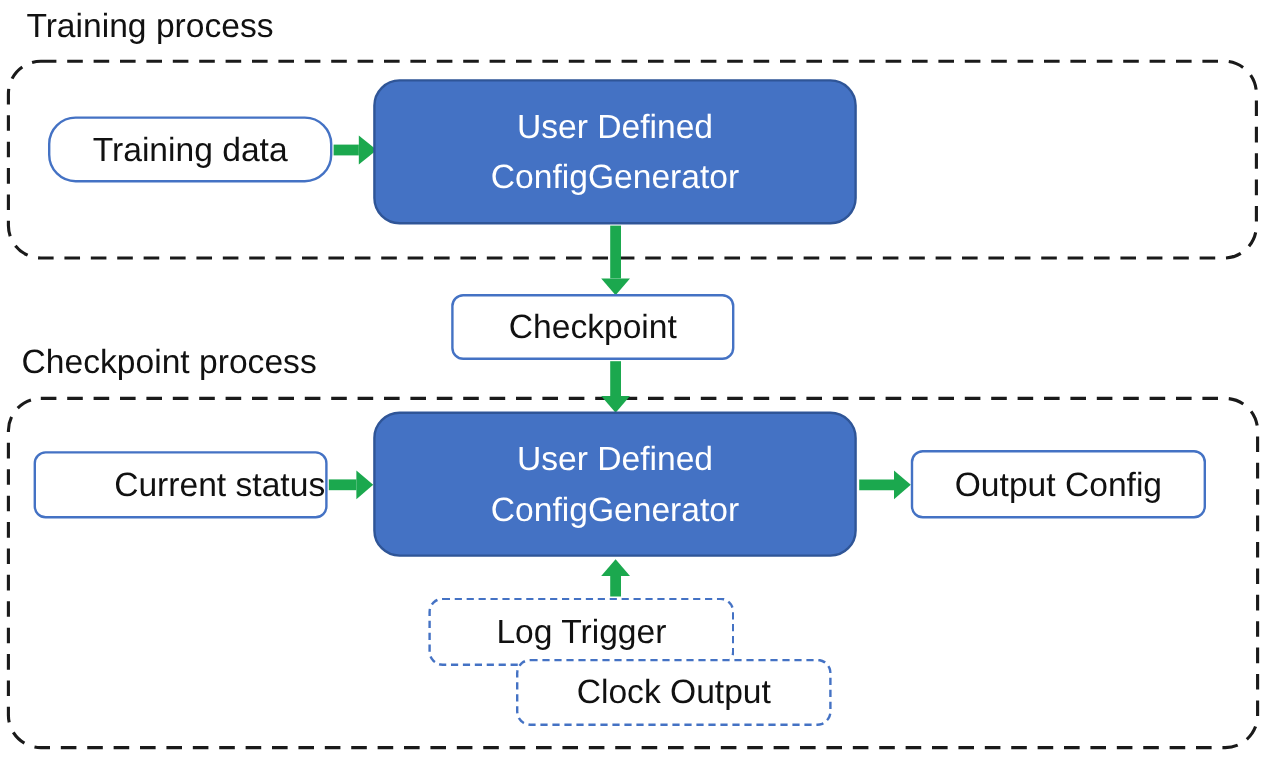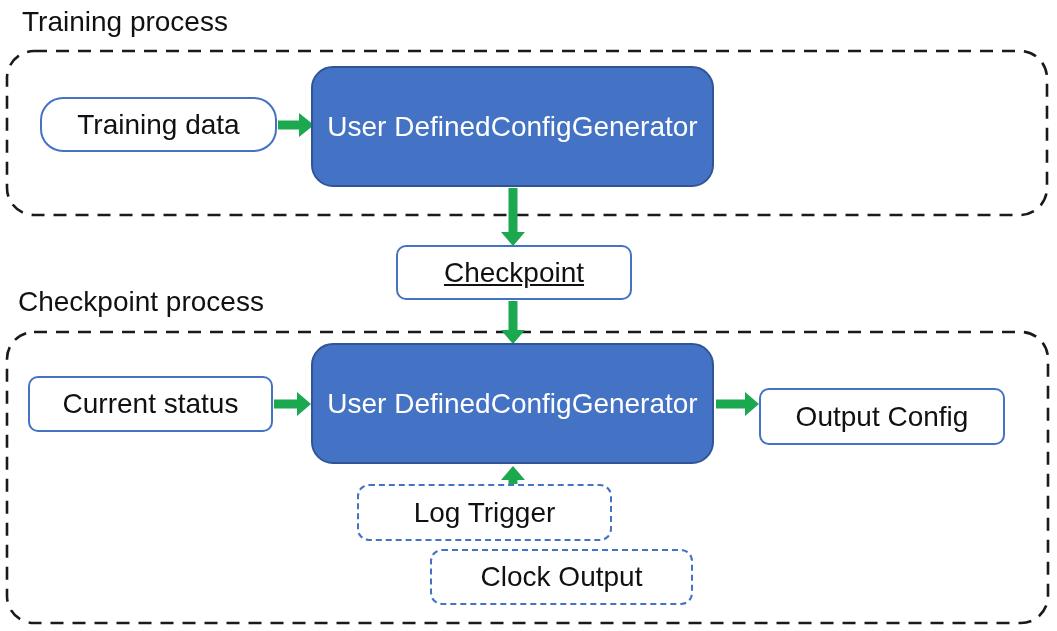--- a/index.html
+++ b/index.html
@@ -45,34 +45,34 @@
   }
   .node.outline{
     border:2px solid var(--outline-blue);
     border-radius:10px;
   }
   .node.big-blue{
     background:var(--node-fill);
     border:2px solid var(--node-border);
     border-radius:22px;
     color:var(--text-light);
-    flex-direction:row;
+    flex-direction:column;
     line-height:42px;
   }
   .node.dashed-blue{
     border:2px dashed var(--outline-blue);
     border-radius:12px;
   }
   #training-data-box{left:40px;top:97px;width:237px;height:55px;border-radius:23px;}
   #training-generator-box{left:311px;top:66px;width:403px;height:121px;}
-  #checkpoint-box{left:396px;top:245px;width:236px;height:55px;text-decoration:underline;}
-  #current-status-box{left:28px;top:376px;width:245px;height:56px;}
+  #checkpoint-box{left:376px;top:245px;width:236px;height:55px;}
+  #current-status-box{left:28px;top:376px;width:245px;height:56px;justify-content:flex-end;}
   #inference-generator-box{left:311px;top:343px;width:403px;height:121px;}
-  #output-config-box{left:759px;top:375px;width:246px;height:57px;margin-top:13px;}
-  #log-trigger-box{left:357px;top:484px;width:255px;height:57px;z-index:2;}
+  #output-config-box{left:759px;top:375px;width:246px;height:57px;}
+  #log-trigger-box{left:357px;top:498px;width:255px;height:57px;z-index:2;}
   #clock-trigger-box{left:430px;top:549px;width:263px;height:56px;z-index:3;}
   .container-rect{
     fill:none;
     stroke:var(--dashed-black);
     stroke-width:2.6;
     stroke-dasharray:13 9;
   }
   .arrow-shaft{
     stroke:var(--arrow-green);
     stroke-width:9;

